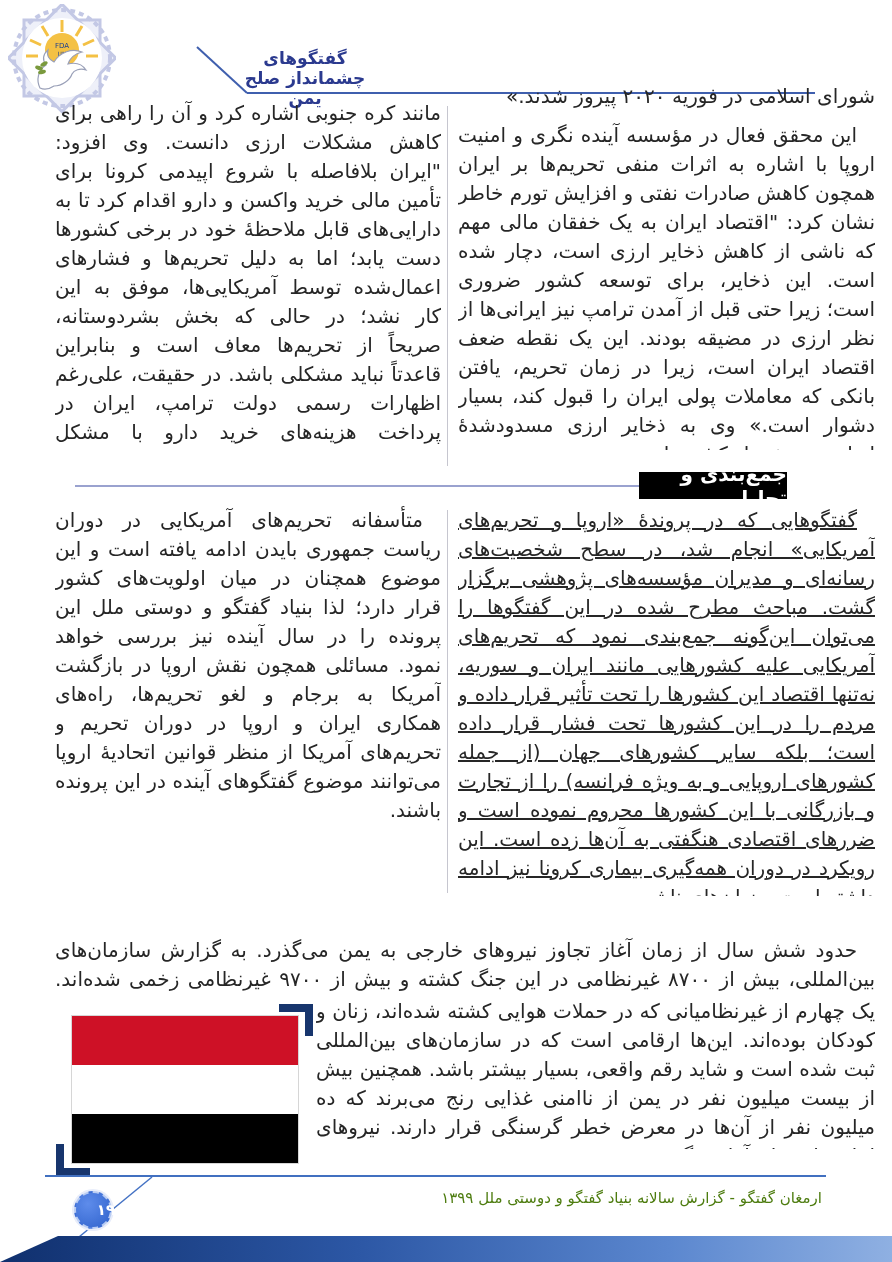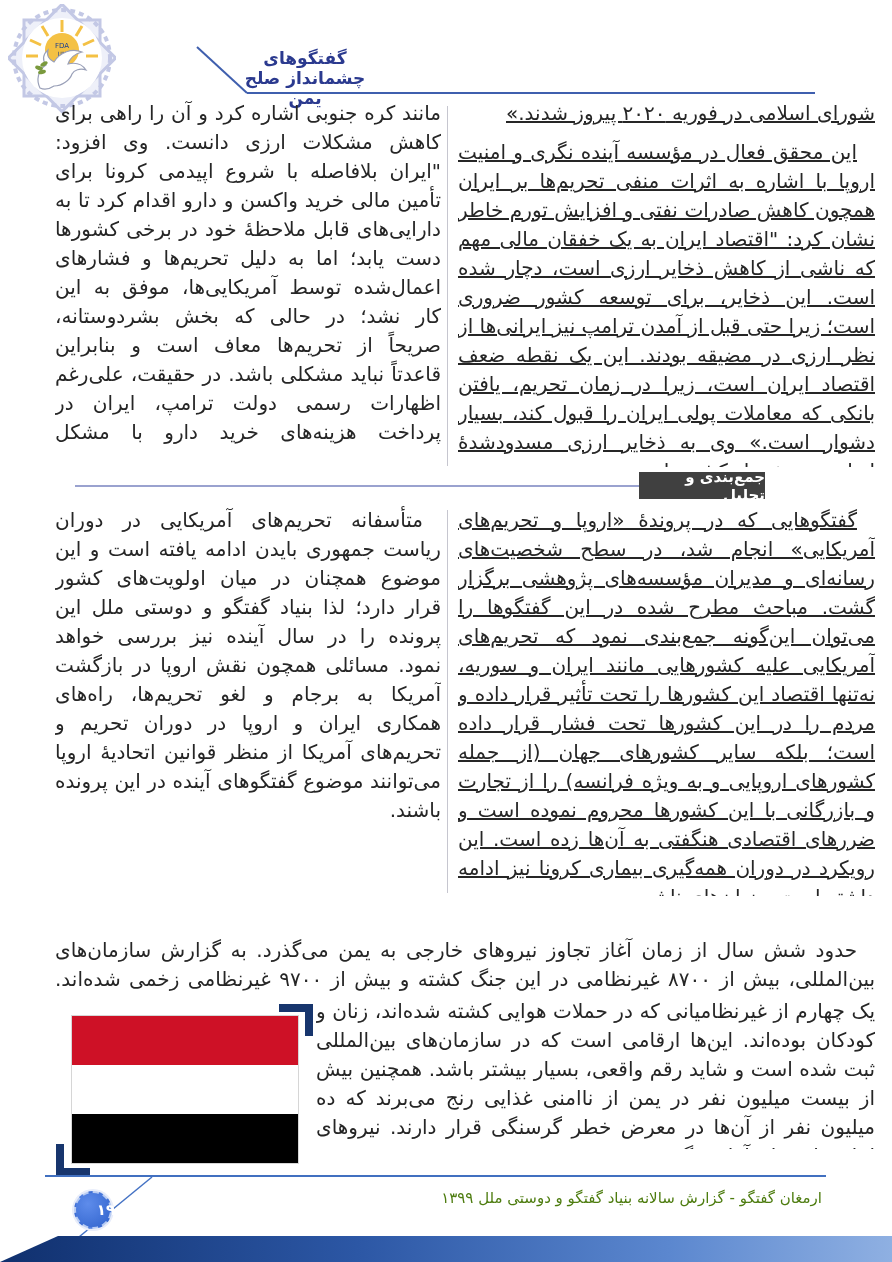--- a/index.html
+++ b/index.html
@@ -16,32 +16,32 @@
   }
   .hdr-lines{left:185px;top:38px;}
   
   .para{
     direction:rtl;text-align:justify;color:#262626;
     font-size:20px;line-height:29px;
   }
   .para p{margin:0 0 10px 0;}
   .ind{text-indent:18px;}
   .col{overflow:hidden;}
-  .col-top-right{left:458px;top:99px;width:417px;height:368px;text-decoration:underline;}
+  .col-top-right{left:458px;top:82px;width:417px;height:368px;}
   .col-top-left{left:55px;top:99px;width:386px;height:345px;}
   .col-sec-right{left:458px;top:506px;width:417px;height:390px;text-decoration:underline;}
   .col-sec-left{left:55px;top:506px;width:386px;height:345px;}
   .vline{width:1px;background:#c6c6cf;left:447px;}
   .vline1{top:106px;height:360px;}
   .vline2{top:510px;height:383px;}
   
   .badge-line{left:75px;top:485px;width:565px;height:2px;background:#9aa2cf;}
   .section-badge{
-    left:639px;top:472px;width:126px;height:27px;background:#404040;color:#ffffff;
-    font-size:15px;font-weight:bold;direction:rtl;
+    left:639px;top:472px;width:148px;height:27px;background:#000000;color:#ffffff;
+    font-size:20px;font-weight:bold;direction:rtl;
     display:flex;align-items:center;justify-content:center;
   }
   
   .yemen-heading{
     top:891px;right:129px;direction:rtl;font-size:20px;font-weight:bold;color:#1c75c5;
   }
   .yemen-intro{left:55px;top:936px;width:820px;height:62px;overflow:hidden;}
   .yemen-body{left:316px;top:997px;width:559px;height:152px;overflow:hidden;}
   
   .flag{left:72px;top:1016px;width:226px;height:147px;outline:1px solid #d6d6d6;}

